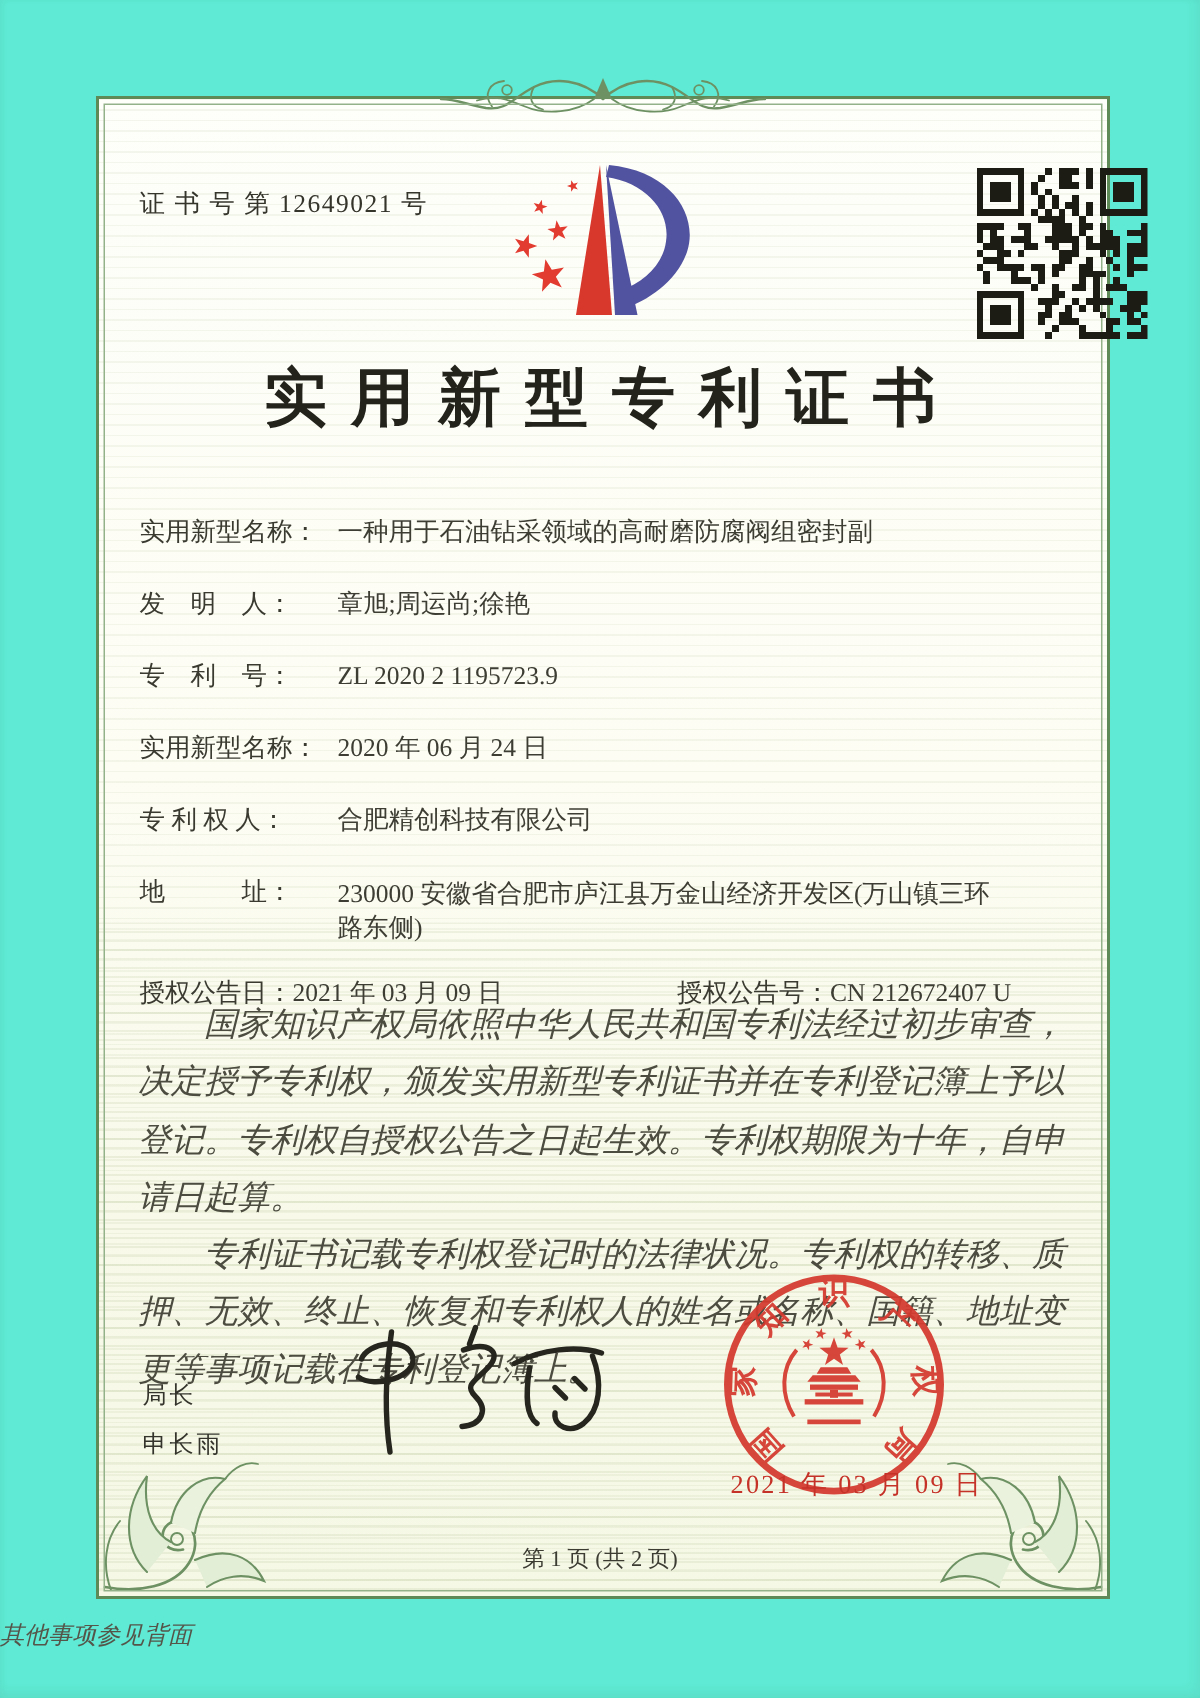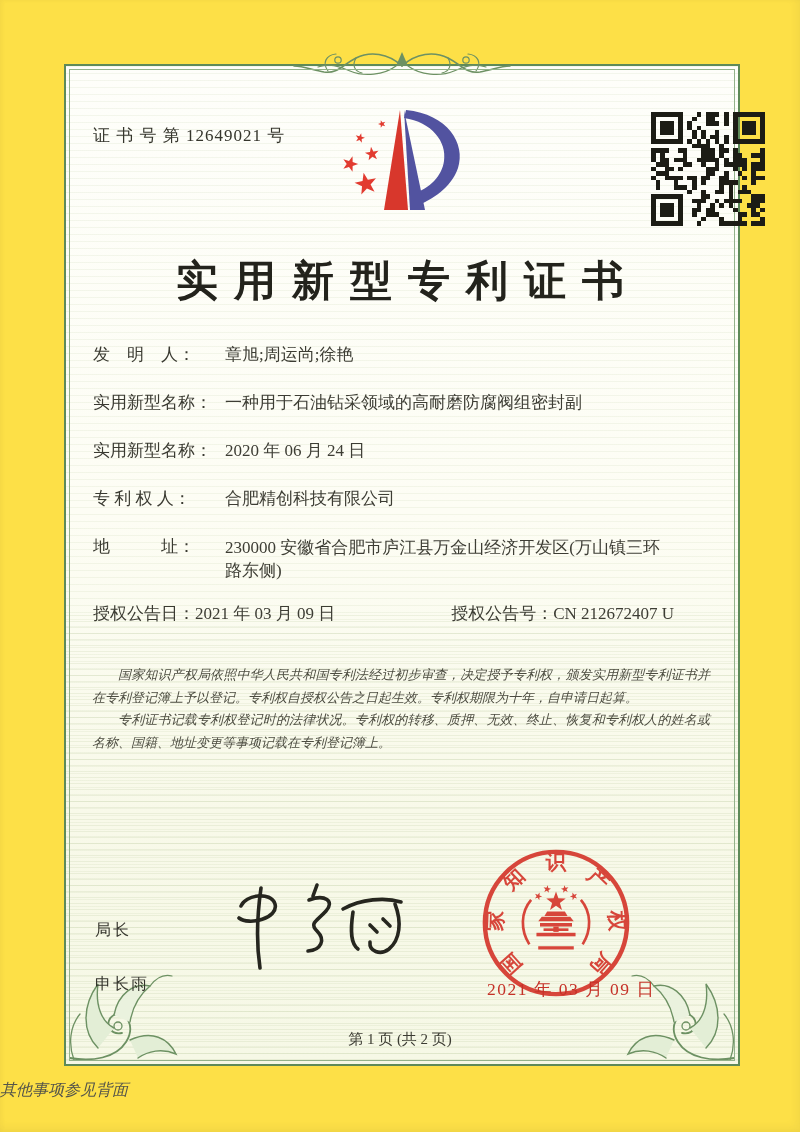--- a/index.html
+++ b/index.html
@@ -1,17 +1,17 @@
 <!DOCTYPE html>
 <html><head>
 <meta charset="utf-8">
 <style>
   html,body{margin:0;padding:0;background:#ffffff;}
   .stage{
-    position:relative;width:800px;height:1132px;background:#fde047;overflow:hidden;
+    position:relative;width:800px;height:1132px;background:#5eead4;overflow:hidden;
     font-family:"Liberation Serif","DejaVu Serif",serif;color:#3d3d34;
     box-shadow:inset -3px -4px 8px rgba(70,70,55,.06), inset 2px 0 4px rgba(70,70,55,.03);
   }
   
   .frame{
     position:absolute;left:64px;top:64px;width:672px;height:998px;
     border:2px solid #5e8a58;
     background:
       repeating-linear-gradient(180deg, rgba(150,175,115,.10) 0 1px, rgba(255,255,255,0) 1px 7px),
       linear-gradient(180deg,#fefefa 0%, #fdfdf4 45%, #f8f9e9 75%, #f6f8e6 100%);
@@ -27,41 +27,41 @@
   .ornament-top{position:absolute;left:226px;top:-23px;width:220px;height:46px;}
   .flourish{position:absolute;width:122px;height:108px;bottom:-2px;}
   .flourish.left{left:-2px;}
   .flourish.right{right:-2px;transform:scaleX(-1);}
   
   .cert-no{position:absolute;left:93px;top:124px;font-size:17px;letter-spacing:1px;color:#35352c;}
   .logo{position:absolute;left:330px;top:106px;width:145px;height:124px;}
   .qr{position:absolute;left:651px;top:112px;width:114px;height:114px;}
   .doc-title{
     position:absolute;left:0;top:237px;width:100%;text-align:center;
-    font-size:42px;font-weight:600;letter-spacing:16px;padding-left:16px;box-sizing:border-box;color:#23231c;margin-top:16px;
+    font-size:42px;font-weight:600;letter-spacing:16px;padding-left:16px;box-sizing:border-box;color:#23231c;
   }
   
   .fields{position:absolute;left:93px;top:344px;width:580px;font-size:17px;line-height:22px;}
   .frow{display:flex;margin-bottom:26px;}
   .flabel{flex:0 0 132px;white-space:nowrap;color:#3a3a31;}
   .fvalue{color:#3d3d34;}
   .frow.address{margin-bottom:21px;}
   .frow.address .fvalue{width:452px;line-height:23px;}
   .grant-row{display:flex;font-size:17px;}
   .grant-pair{display:flex;white-space:nowrap;}
   .grant-pair.second{margin-left:116px;}
   
   .paras{position:absolute;left:92px;top:664px;width:618px;}
   .paras p{
-    margin:0;font-size:13px;line-height:1.74;text-indent:2em;text-align:justify;
+    margin:0;font-size:22px;line-height:1.74;text-indent:2em;text-align:justify;
     font-style:italic;color:#4c4c40;
   }
   
   .signer-title{position:absolute;left:95px;top:920px;font-family:"Liberation Sans","DejaVu Sans",sans-serif;font-size:16px;letter-spacing:2px;color:#34342c;}
-  .signer-name{position:absolute;left:95px;top:953px;font-family:"Liberation Sans","DejaVu Sans",sans-serif;font-size:16px;letter-spacing:2px;color:#34342c;margin-top:21px;}
+  .signer-name{position:absolute;left:95px;top:953px;font-family:"Liberation Sans","DejaVu Sans",sans-serif;font-size:16px;letter-spacing:2px;color:#34342c;}
   .signature{position:absolute;left:225px;top:878px;width:205px;height:100px;}
   .seal{position:absolute;left:476px;top:843px;width:160px;height:160px;opacity:.93;}
   .seal-date{position:absolute;left:487px;top:977px;font-size:17.5px;letter-spacing:1.5px;color:#c53228;}
   
   .page-num{position:absolute;left:0;top:1030px;width:100%;text-align:center;font-size:15px;color:#3c3c33;}
   .back-note{position:absolute;left:0;top:1080px;width:100%;text-align:left;font-size:16px;font-style:italic;color:#55554a;}
 </style>
 </head>
 <body>
 
@@ -429,26 +429,30 @@
       <rect x="20" y="24" width="1" height="1" fill="#1c1c15"></rect>
       <rect x="22" y="24" width="1" height="1" fill="#1c1c15"></rect>
       <rect x="23" y="24" width="1" height="1" fill="#1c1c15"></rect>
       <rect x="24" y="24" width="1" height="1" fill="#1c1c15"></rect>
     </svg>
 
   <div class="doc-title">实用新型专利证书</div>
 
   <div class="fields">
     <div class="frow">
+      <span class="flabel">实用新型名称：</span>
+      <span class="fvalue">一种用于石油钻采领域的高耐磨防腐阀组密封副</span>
+    </div>
+    <div class="frow">
       <span class="flabel">发　明　人：</span>
       <span class="fvalue">章旭;周运尚;徐艳</span>
     </div>
     <div class="frow">
-      <span class="flabel">实用新型名称：</span>
-      <span class="fvalue">一种用于石油钻采领域的高耐磨防腐阀组密封副</span>
+      <span class="flabel">专　利　号：</span>
+      <span class="fvalue">ZL 2020 2 1195723.9</span>
     </div>
     <div class="frow">
       <span class="flabel">实用新型名称：</span>
       <span class="fvalue">2020 年 06 月 24 日</span>
     </div>
     <div class="frow">
       <span class="flabel">专 利 权 人：</span>
       <span class="fvalue">合肥精创科技有限公司</span>
     </div>
     <div class="frow address">

